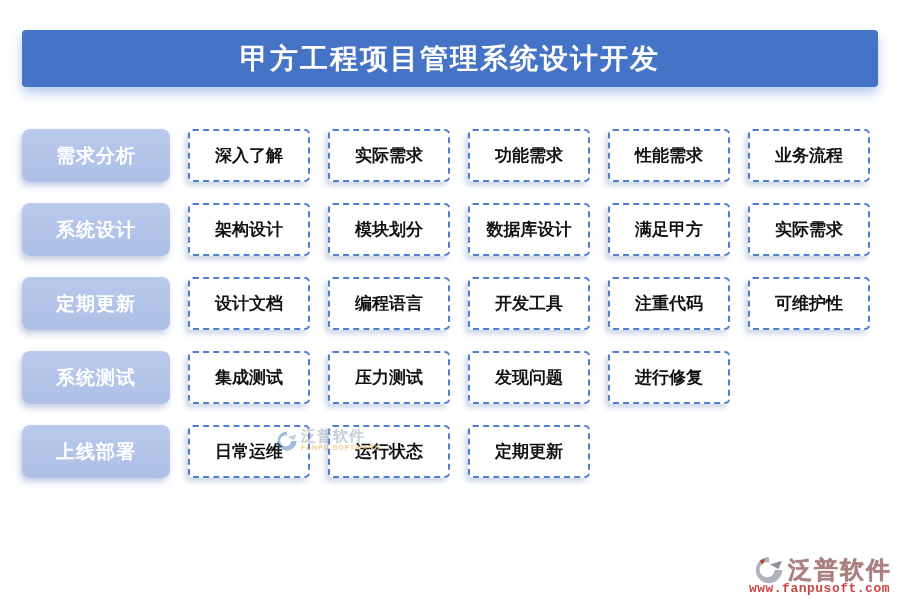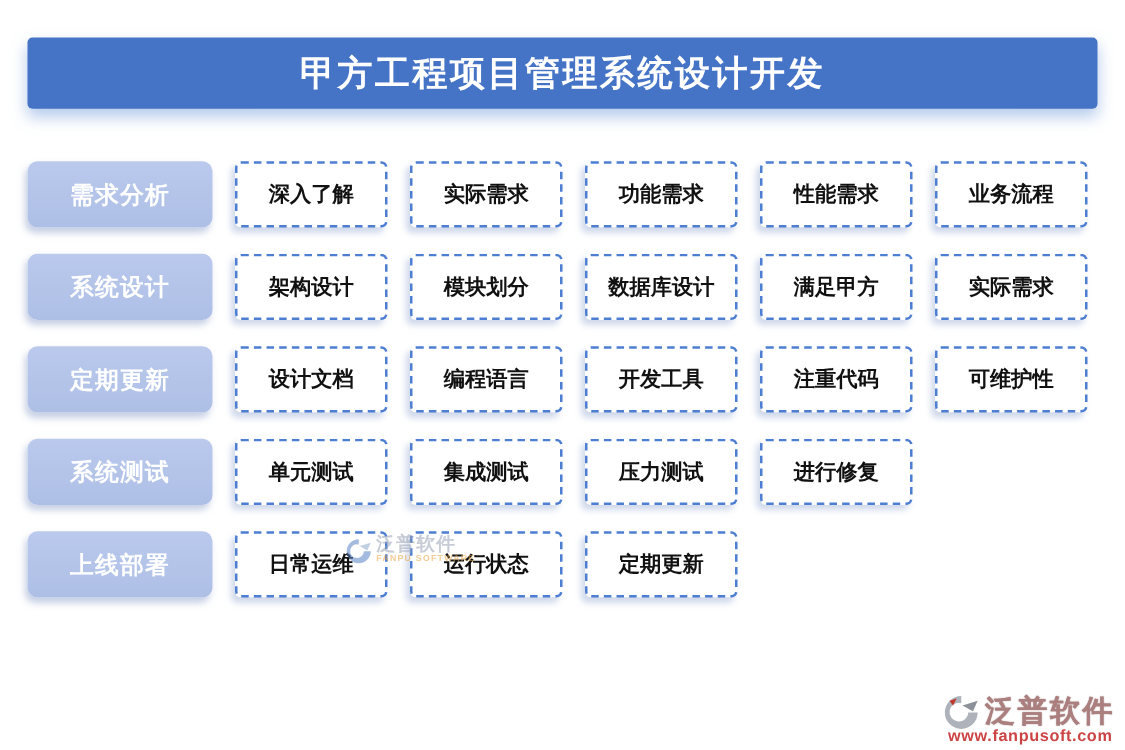--- a/index.html
+++ b/index.html
@@ -121,20 +121,21 @@
     line-height: 26px;
     text-shadow: 0 0 1px #8d6a6a;
   }
   .logo-url {
     font-size: 13px;
     font-weight: bold;
     color: #CC4444;
     letter-spacing: 0.5px;
     margin-top: -4px;
     margin-right: 2px;
+    font-family: Liberation Mono, monospace;
   }
 </style>
 </head>
 <body>
 
 <div class="canvas">
 
   <div class="title-bar">甲方工程项目管理系统设计开发</div>
 
   <div class="rows" id="rows">
@@ -157,23 +158,23 @@
       <div class="row">
         <div class="stage-pill">定期更新</div>
         <div class="item-box">设计文档</div>
         <div class="item-box">编程语言</div>
         <div class="item-box">开发工具</div>
         <div class="item-box">注重代码</div>
         <div class="item-box">可维护性</div>
       </div>
       <div class="row">
         <div class="stage-pill">系统测试</div>
-        <div class="item-box">单元测试</div>
         <div class="item-box">集成测试</div>
         <div class="item-box">压力测试</div>
+        <div class="item-box">发现问题</div>
         <div class="item-box">进行修复</div>
       </div>
       <div class="row">
         <div class="stage-pill">上线部署</div>
         <div class="item-box">日常运维</div>
         <div class="item-box">运行状态</div>
         <div class="item-box">定期更新</div>
       </div>
     </div>
 

